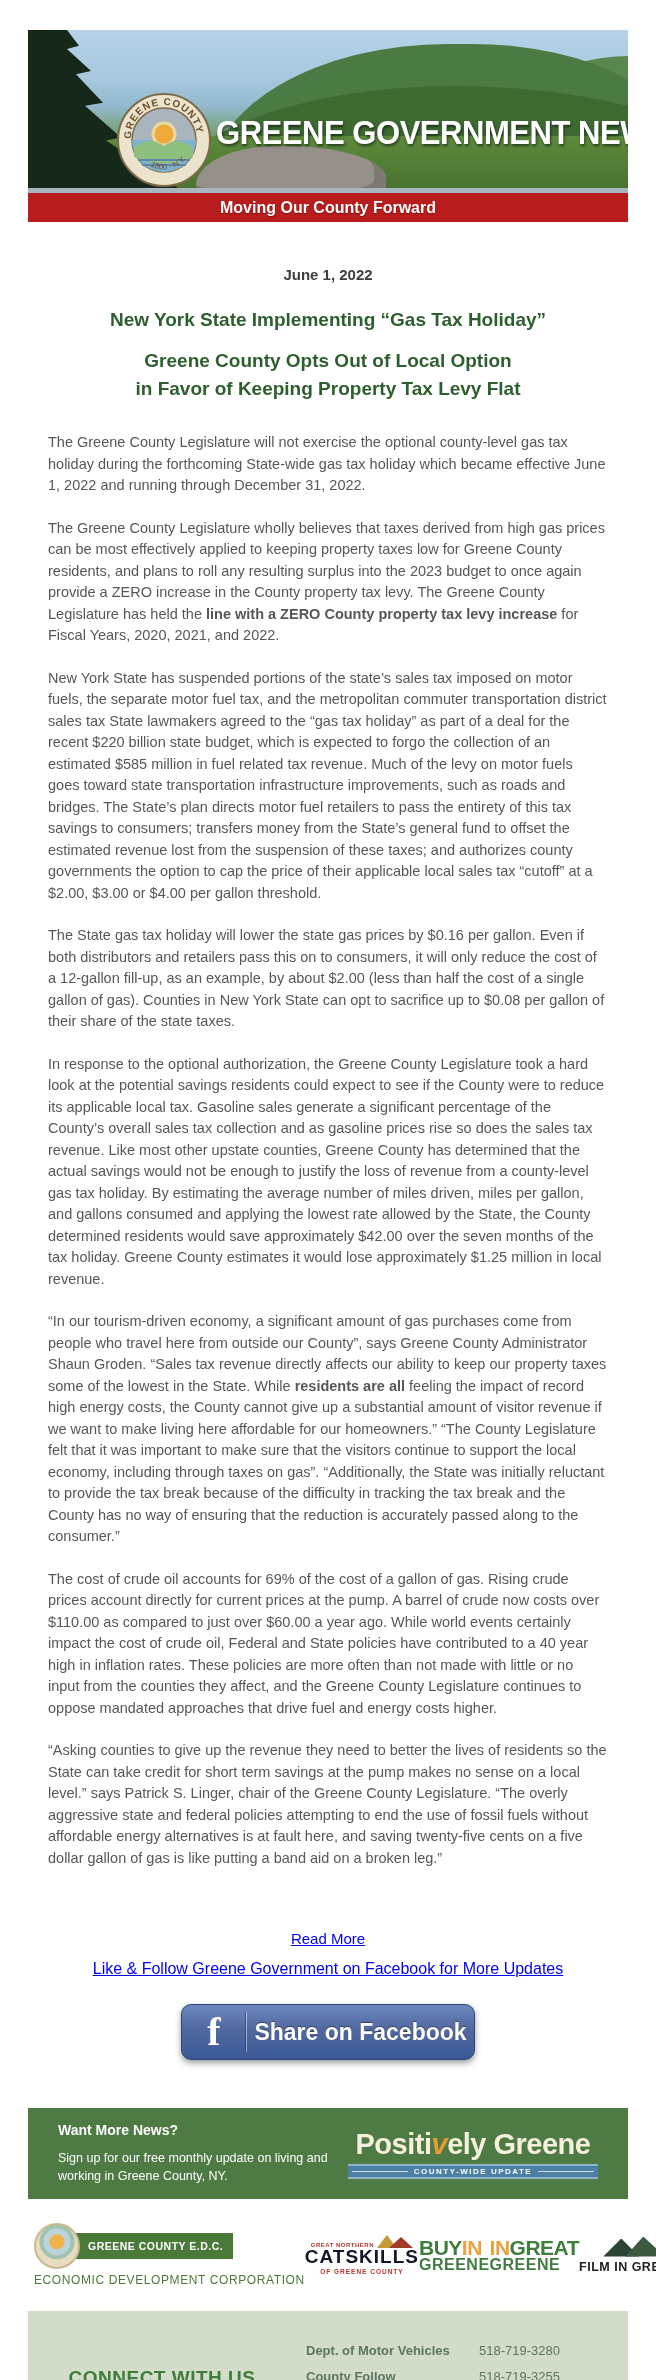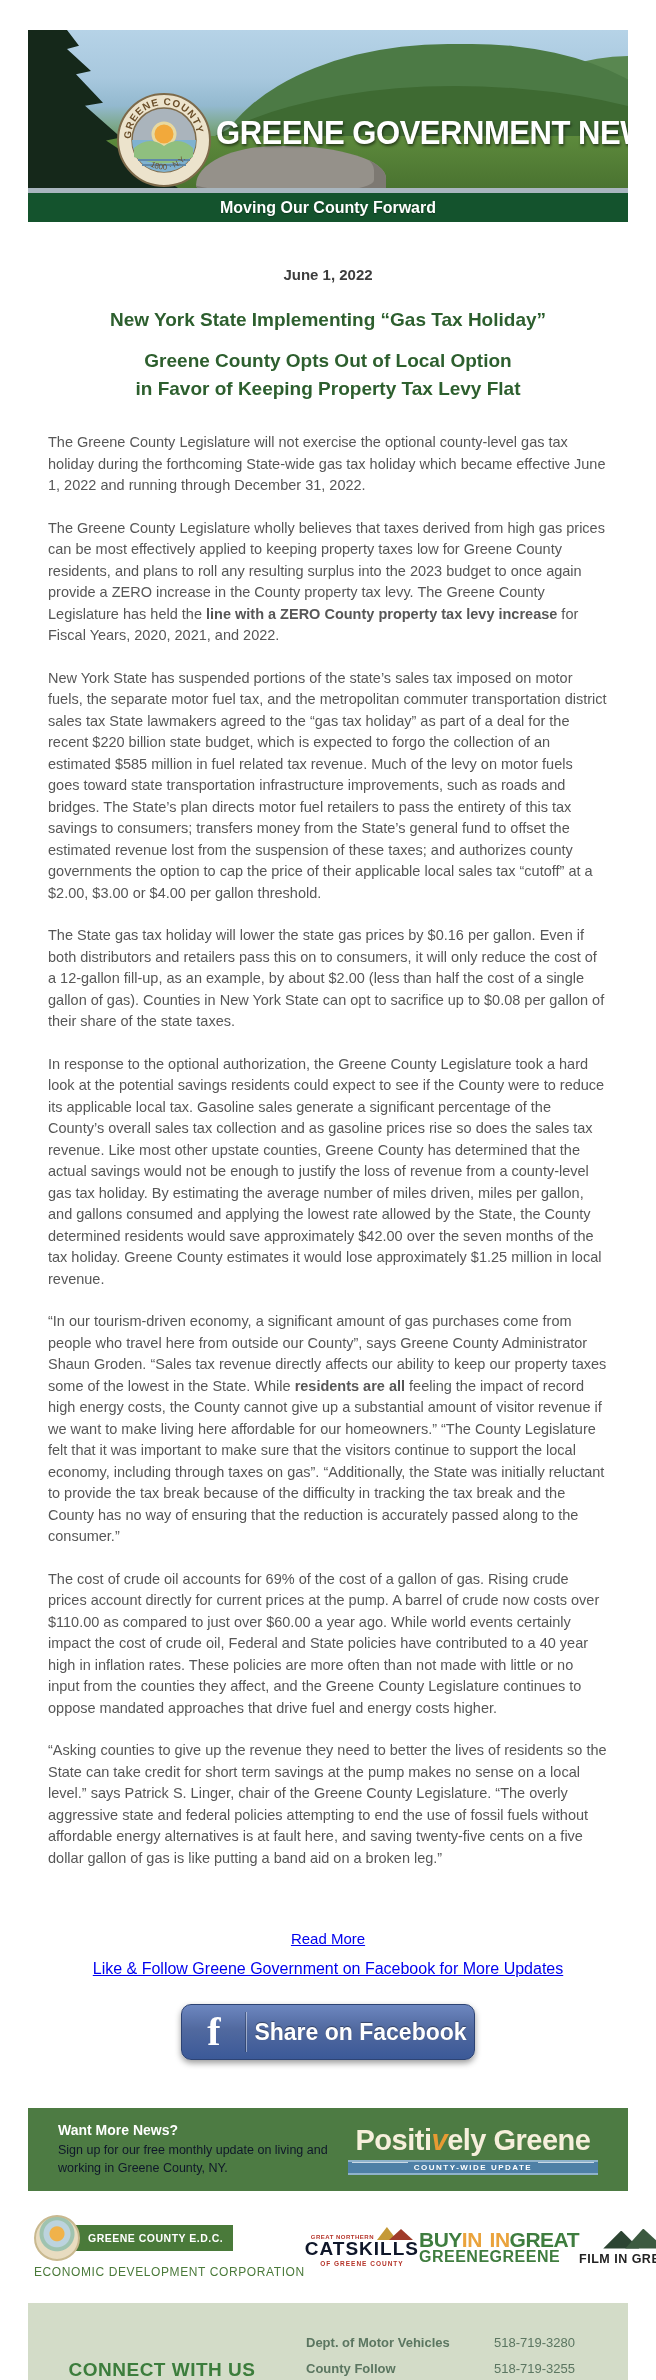--- a/index.html
+++ b/index.html
@@ -20,21 +20,21 @@
   .b-trees{position:absolute;left:0;top:0;bottom:0;width:150px;background:#15281a;
     clip-path:polygon(0 0,26% 0,34% 10%,26% 12%,42% 26%,32% 28%,50% 46%,38% 48%,62% 68%,52% 70%,100% 100%,0 100%);}
   .b-rock{position:absolute;left:168px;bottom:-10px;width:190px;height:52px;background:#95918a;
     border-radius:48% 60% 22% 30% / 85% 70% 22% 28%;box-shadow:inset -12px -8px 0 #7d7972;}
   .banner-title{position:absolute;left:188px;top:84px;color:#ffffff;font-weight:bold;
     font-size:33px;letter-spacing:-.5px;transform:scaleX(.94);transform-origin:left;
     text-shadow:1px 2px 3px rgba(0,0,0,.55);white-space:nowrap;}
   .seal{position:absolute;left:88px;top:62px;}
 
   .strip{height:5px;background:#a9b6bf;}
-  .tagline{height:29px;line-height:29px;background:#14532d;color:#ffffff;text-align:center;
+  .tagline{height:29px;line-height:29px;background:#b91c1c;color:#ffffff;text-align:center;
     font-size:16px;font-weight:bold;text-shadow:0 1px 1px rgba(0,0,0,.35);}
 
   
   .article{padding:44px 20px 0 20px;}
   .date{ text-align:center;font-size:15px;font-weight:bold;color:#3d3d3d;}
   h1{margin:26px 0 0 0;text-align:center;font-size:19px;color:#2d5f2e;font-weight:bold;}
   h2{margin:16px 0 16px 0;text-align:center;font-size:19px;color:#2d5f2e;font-weight:bold;line-height:1.45;}
   .paras{margin-top:30px;}
   .paras p{margin:0 0 21px 0;font-size:14.5px;line-height:21.5px;color:#575757;}
   .center{text-align:center;}
@@ -47,27 +47,27 @@
   .fb-f{width:64px;text-align:center;color:#ffffff;font-size:40px;font-weight:bold;
     font-family:"Liberation Serif", serif;line-height:54px;}
   .fb-sep{width:1px;height:40px;background:rgba(255,255,255,.45);box-shadow:-1px 0 0 rgba(0,0,0,.25);}
   .fb-label{flex:1;text-align:center;color:#ffffff;font-size:23px;font-weight:bold;
     text-shadow:0 -1px 1px rgba(0,0,0,.4);}
 
   
   .promo{margin-top:48px;background:#4d7b43;display:flex;align-items:center;
     justify-content:space-between;padding:14px 30px;min-height:50px;}
   .promo-h{color:#ffffff;font-size:14px;font-weight:bold;}
-  .promo-t{color:#0f172a;font-size:12.5px;line-height:18px;margin-top:3px;width:290px;}
+  .promo-t{color:#ffffff;font-size:12.5px;line-height:18px;margin-top:11px;width:290px;}
   .pg{width:252px;text-align:center;}
   .pg-word{color:#f6efdb;font-size:29px;font-weight:bold;letter-spacing:-.5px;white-space:nowrap;}
   .pg-v{color:#e79b33;font-style:italic;}
   .pg-bar{margin-top:3px;background:#4e80a6;border-top:2px solid #8fb3cc;border-bottom:2px solid #8fb3cc;
     color:#ffffff;font-size:8px;font-weight:bold;letter-spacing:1.5px;line-height:11px;
-    display:flex;align-items:flex-start;gap:6px;padding:0 4px;}
+    display:flex;align-items:center;gap:6px;padding:0 4px;}
   .pg-bar::before,.pg-bar::after{content:"";flex:1;height:1px;background:rgba(255,255,255,.7);}
 
   
   .partners{display:flex;align-items:center;justify-content:space-between;margin-top:18px;
     padding:6px 6px 14px 6px;}
   .partner{text-decoration:none;display:block;}
   .edc-top{display:flex;align-items:center;}
   .edc-seal{width:42px;height:42px;border-radius:50%;border:2px solid #c9b98f;flex:0 0 auto;
     background:radial-gradient(circle at 50% 40%, #f0b24a 0 7px, #bcd3de 8px 13px, #9fc3af 14px 17px, #e8dcc0 18px);
     position:relative;z-index:2;}
@@ -95,21 +95,21 @@
   .film-mtn::after{content:"";position:absolute;left:24px;bottom:0;width:40px;height:20px;background:#3c5a40;
     clip-path:polygon(0 100%,45% 0,100% 100%);}
   .film-label{margin-top:3px;color:#222222;font-size:12.5px;font-weight:bold;letter-spacing:.5px;white-space:nowrap;}
 
   
   .connect{margin-top:10px;background:#d3dcc8;display:flex;padding:30px 0 34px 0;}
   .c-left{width:268px;text-align:center;padding-top:26px;}
   .c-head{color:#3c7d3c;font-size:19px;font-weight:bold;letter-spacing:.5px;}
   .c-right{flex:1;padding:2px 20px 0 10px;}
   .d-row{display:flex;margin-bottom:11px;font-size:13px;color:#5b7661;}
-  .d-label{width:188px;font-weight:bold;}
+  .d-label{width:173px;font-weight:bold;}
   .d-phone{font-weight:normal;}
 </style>
 </head>
 <body>
 
 <div class="page">
 
   <div class="banner">
     <div class="b-ridge-far2"></div>
     <div class="b-ridge-far"></div>

